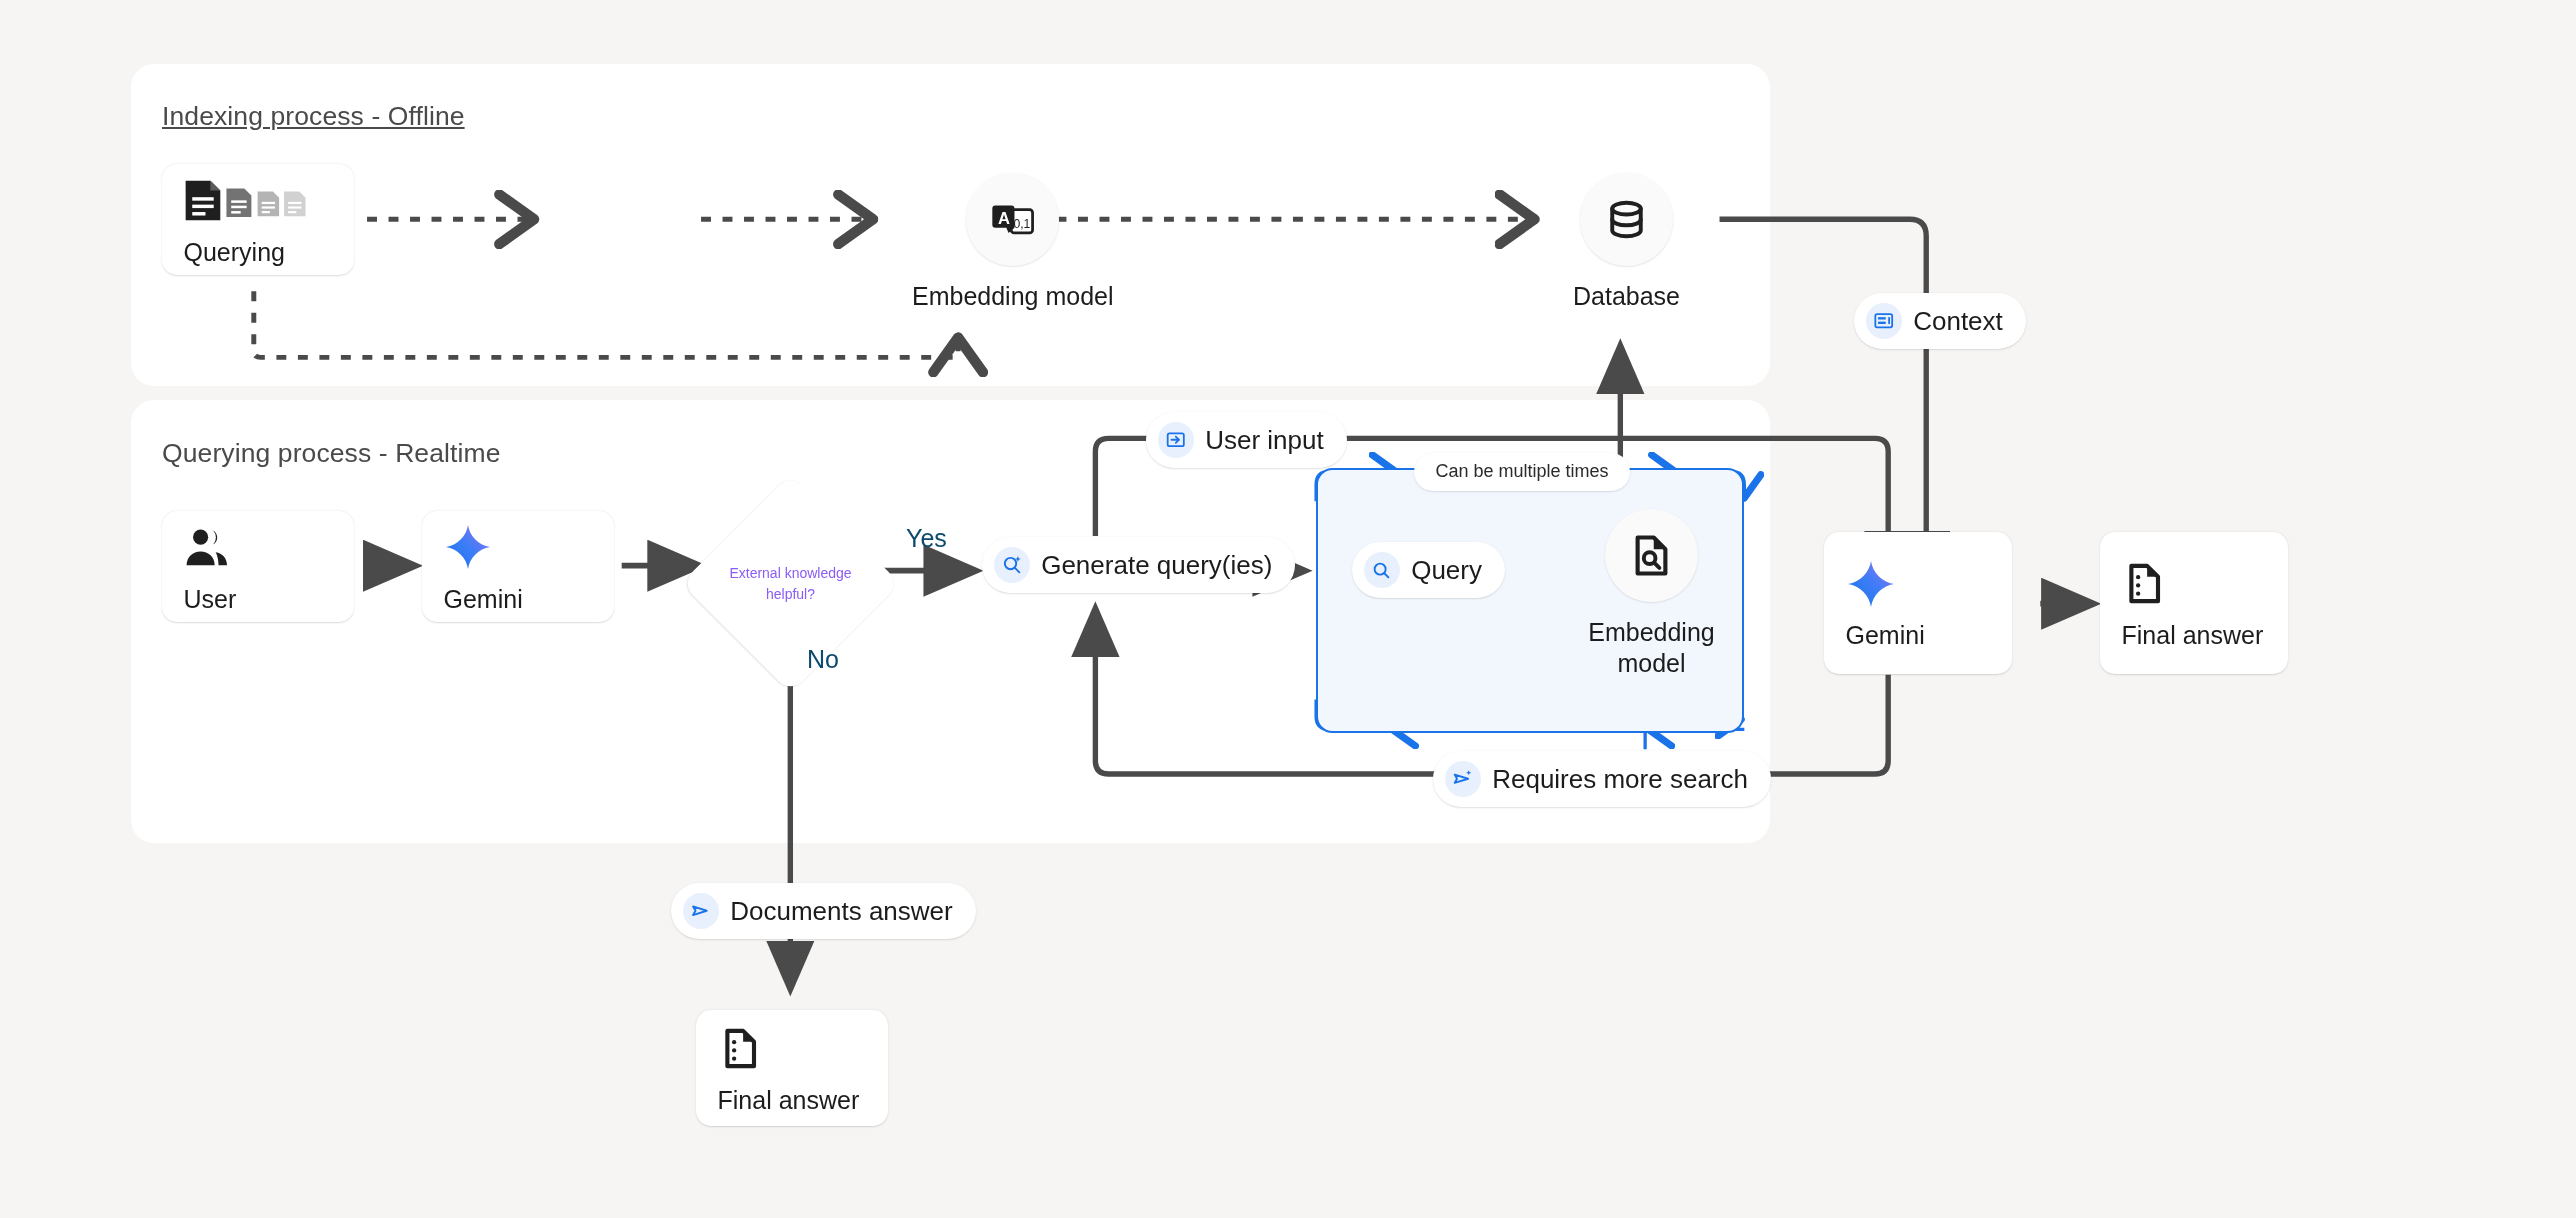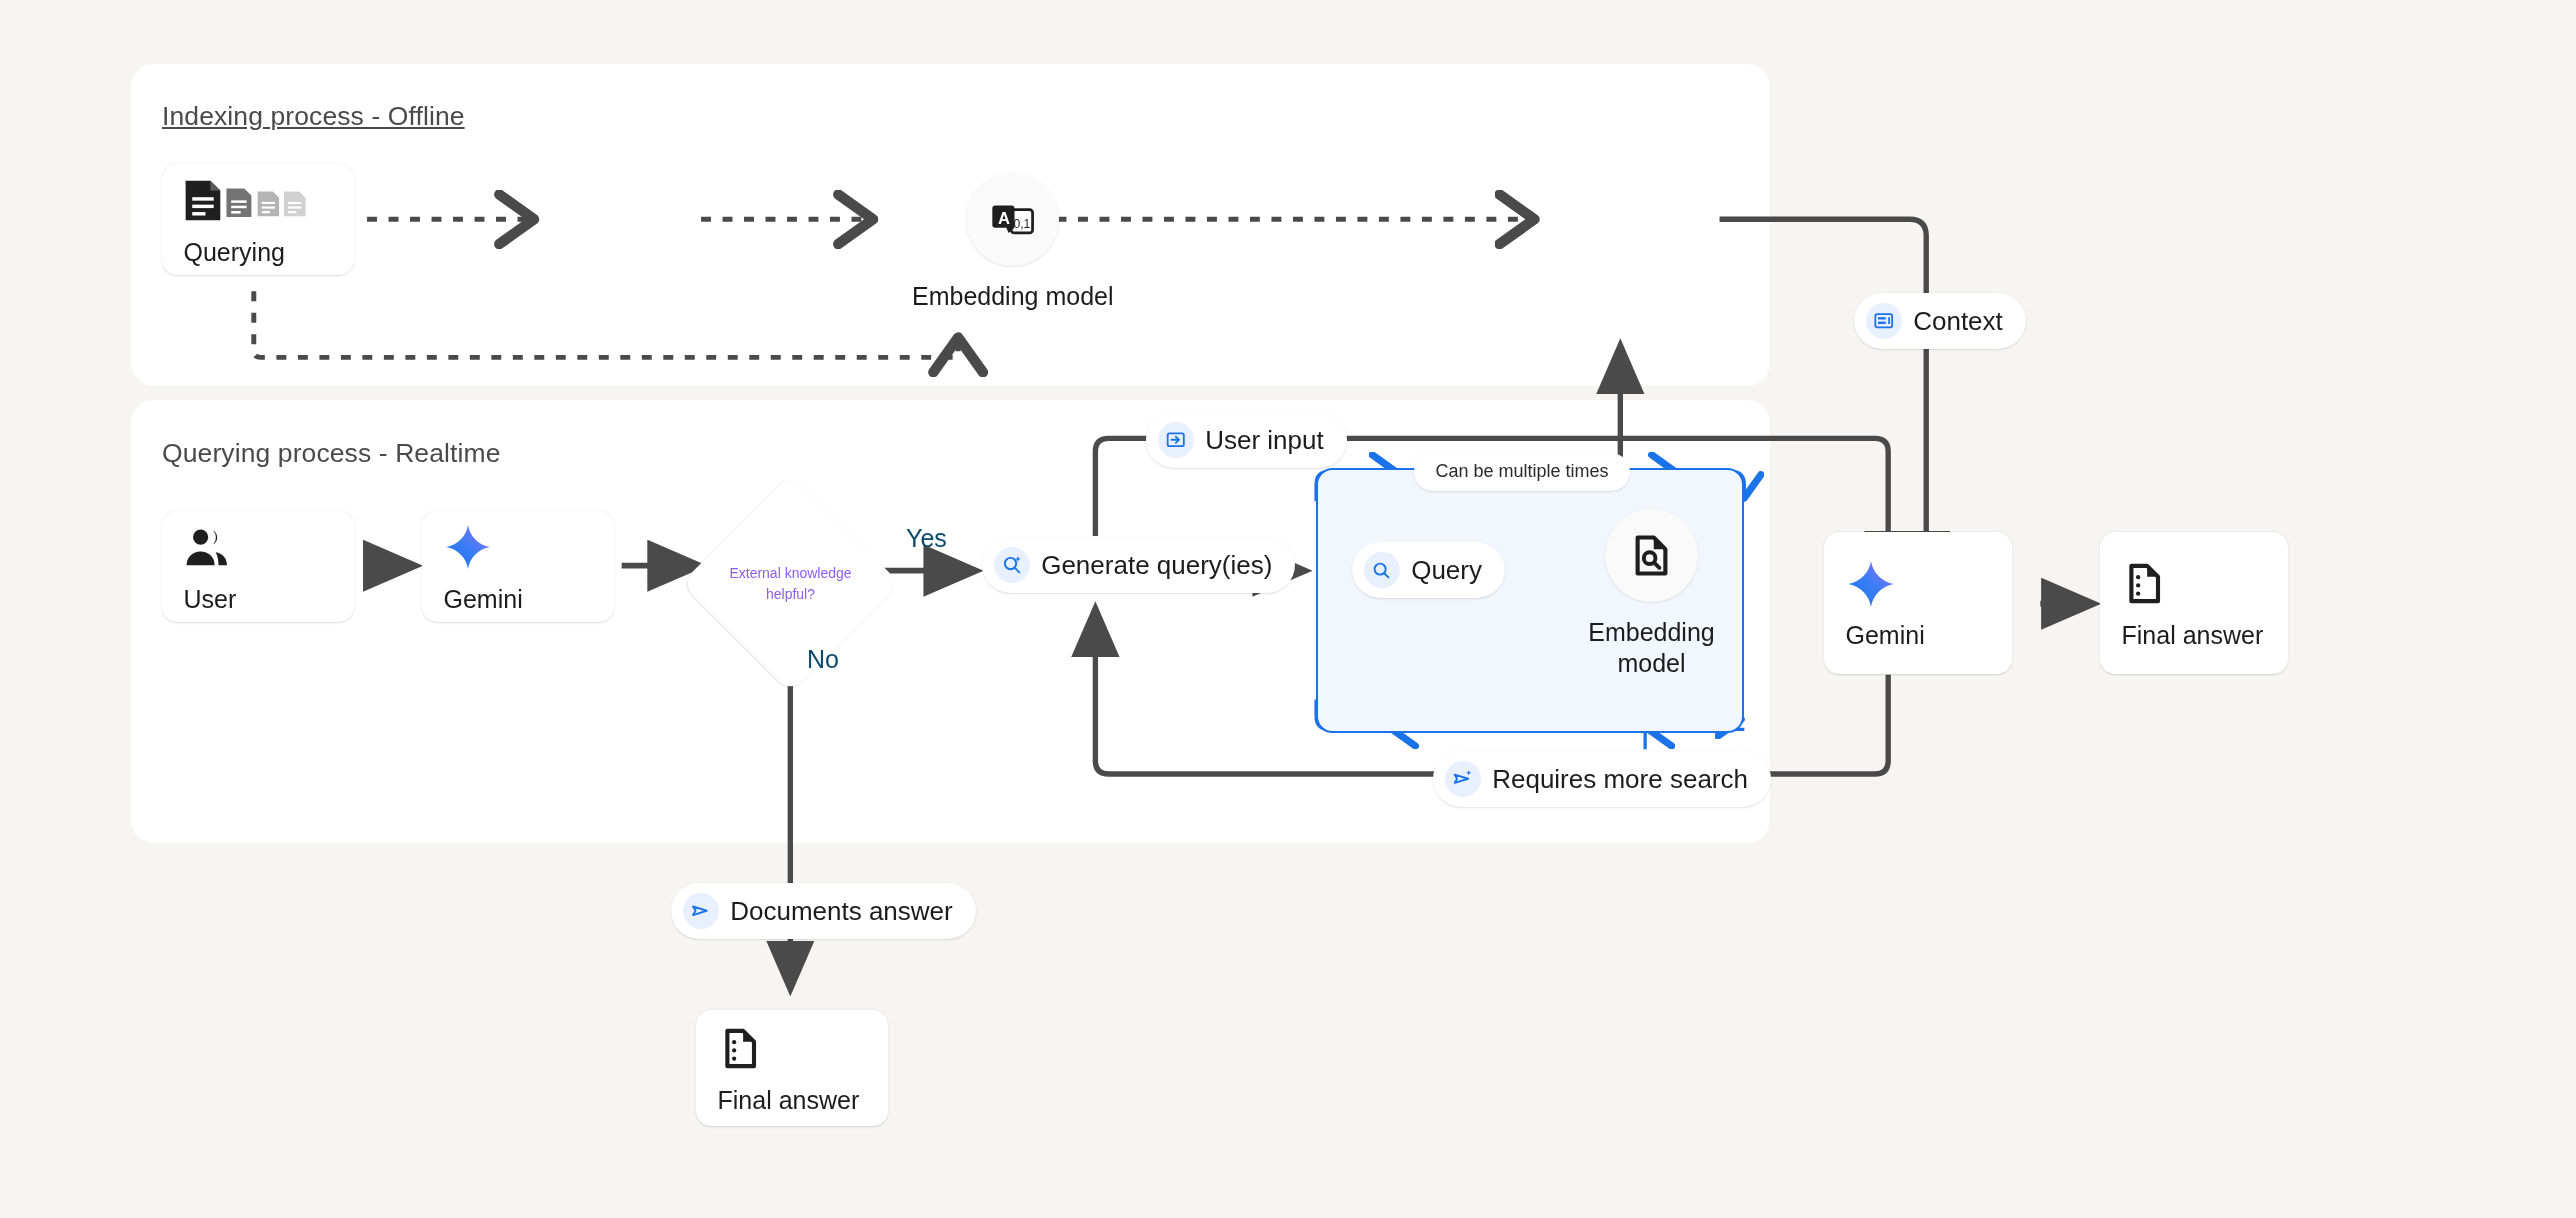--- a/index.html
+++ b/index.html
@@ -196,20 +196,30 @@
       <svg width="48" height="48" viewBox="0 0 26 26">
         <rect x="12" y="7.4" width="11.6" height="12.6" rx="1.6" fill="#fff" stroke="#1f1f1f" stroke-width="1.5"></rect>
         <text x="17.8" y="17.6" font-family="Liberation Sans, sans-serif" font-size="6.6" fill="#1f1f1f" text-anchor="middle">0,1</text>
         <path d="M3.4,5.2 h8.8 a1.6,1.6 0 0 1 1.6,1.6 v10.4 l-3.2,2.8 -1.2,-2.8 h-6 a1.6,1.6 0 0 1 -1.6,-1.6 v-8.8 a1.6,1.6 0 0 1 1.6,-1.6 Z" fill="#1f1f1f"></path>
         <text x="8.1" y="15" font-family="Liberation Sans, sans-serif" font-size="9" font-weight="bold" fill="#fff" text-anchor="middle">A</text>
       </svg>
     </div>
     <div class="circ-cap">Embedding model</div>
   </div>
 
+  <div class="circ-node" id="n-database" style="left:1573px;top:173px;">
+    <div class="circ">
+      <svg width="45" height="45" viewBox="0 0 24 24" fill="none" stroke="#1f1f1f" stroke-width="2.1" stroke-linecap="round" stroke-linejoin="round">
+        <ellipse cx="12" cy="6.2" rx="7.6" ry="3.1"></ellipse>
+        <path d="M4.4,6.2 v11.6 c0,1.7 3.4,3.1 7.6,3.1 s7.6,-1.4 7.6,-3.1 V6.2"></path>
+        <path d="M4.4,12 c0,1.7 3.4,3.1 7.6,3.1 s7.6,-1.4 7.6,-3.1"></path>
+      </svg>
+    </div>
+    <div class="circ-cap">Database</div>
+  </div>
 
   <div class="pill" id="p-context" style="left:1854px;top:293px;">
     <span class="pico">
       <svg width="21.5" height="21.5" viewBox="0 0 24 24" fill="none" stroke="#1a73e8" stroke-width="2" stroke-linejoin="round">
         <rect x="2.6" y="4.6" width="18.8" height="14.8" rx="2"></rect>
         <rect x="5.6" y="8" width="8.6" height="2.6" fill="#1a73e8" stroke="none"></rect>
         <rect x="5.6" y="13" width="8.6" height="2.6" fill="#1a73e8" stroke="none"></rect>
         <rect x="17" y="8" width="2" height="7.6" fill="#1a73e8" stroke="none"></rect>
       </svg>
     </span>

